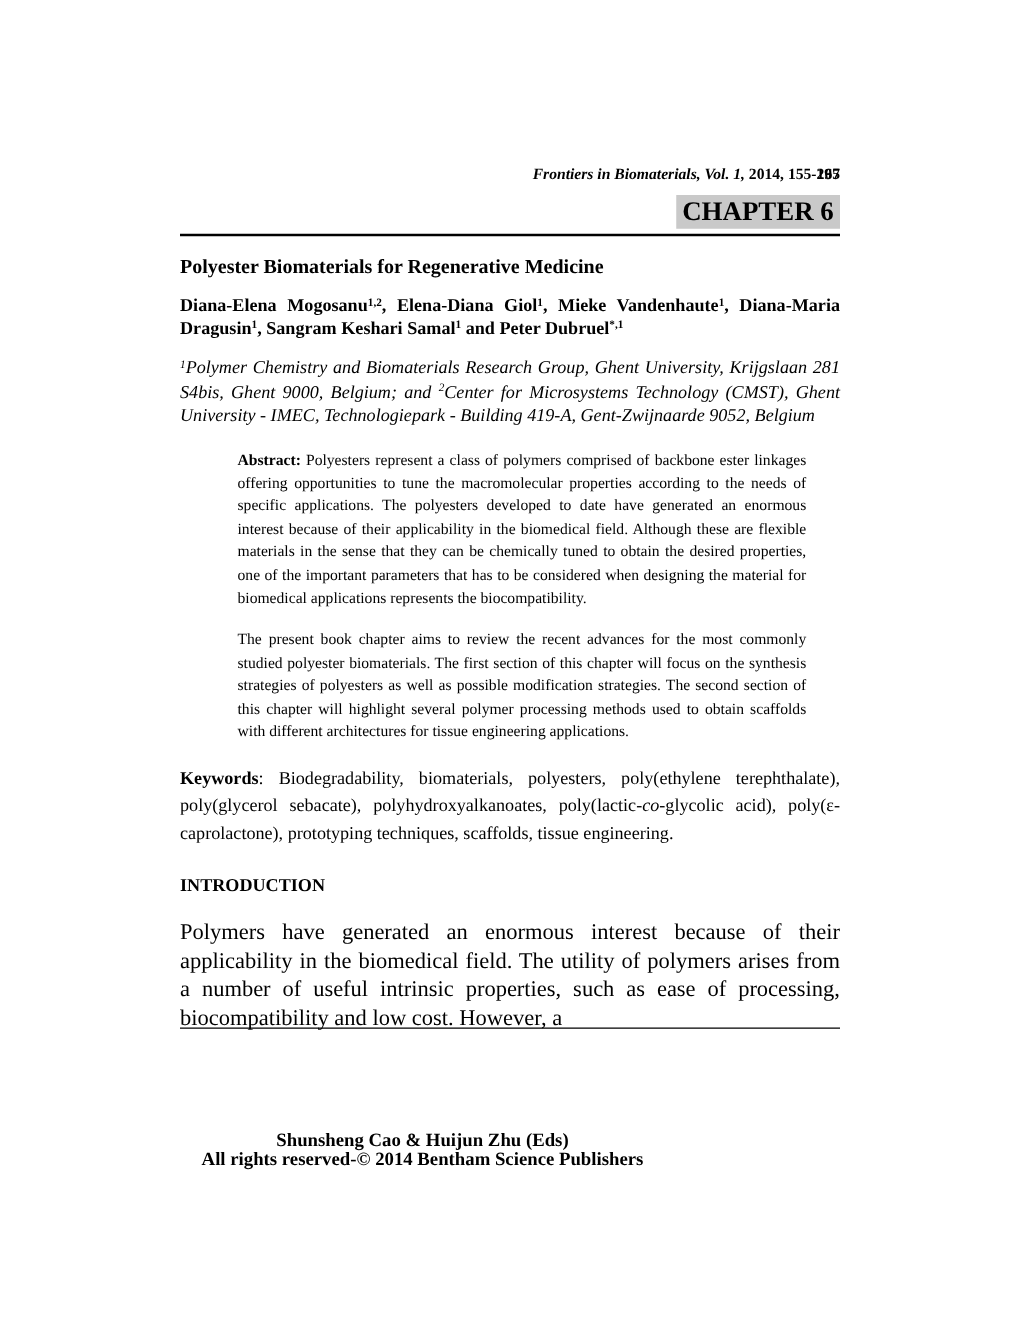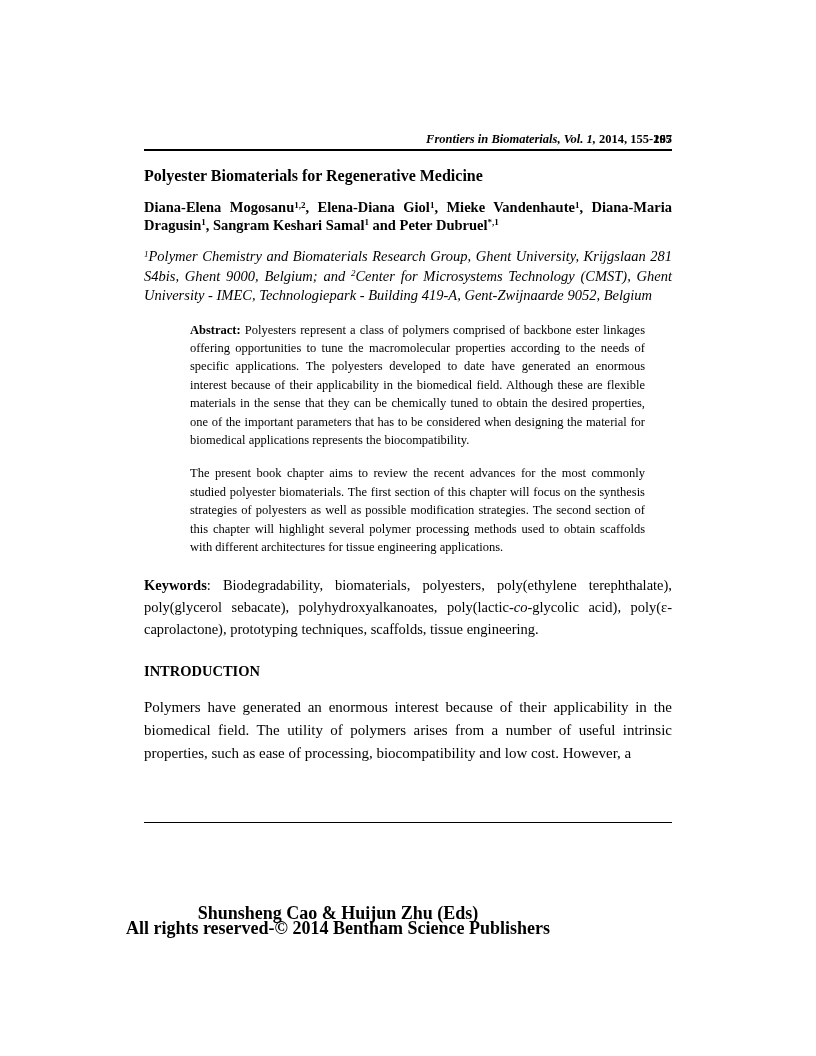--- a/index.html
+++ b/index.html
@@ -90,21 +90,21 @@
     margin:18px 0 0 0;
   }
   
   .section-heading{
     font-size:14.5px;
     font-weight:bold;
     margin:22px 0 0 0;
     line-height:18px;
   }
   .body-para{
-    font-size:15px;
+    font-size:18px;
     line-height:23px;
     text-align:justify;
     margin:16px 0 0 0;
   }
   
   .footnote{
     position:absolute;
     left:144px;top:822px;
     width:528px;
   }
@@ -122,21 +122,21 @@
     margin-top:8px;
     text-align:justify;
   }
   
   .footer-credits{
     position:absolute;
     left:0;top:906px;
     width:676px;
     text-align:center;
     font-weight:bold;
-    font-size:18px;
+    font-size:15px;
     line-height:14.5px;
   }
   
   .seg-b{font-weight:bold;}
   .seg-i{font-style:italic;}
   .seg-sup{
     font-size:0.62em;
     position:relative;
     top:-0.45em;
     line-height:0;
@@ -146,20 +146,23 @@
 <body>
 
 <div class="page">
   <div class="content">
 
     <div class="running-head">
       <span><span class="seg-b seg-i">Frontiers in Biomaterials, Vol. 1, </span><span class="seg-b">2014, 155-197</span></span>
       <span class="pageno">265</span>
     </div>
 
+    <div class="chapter-row">
+      <span class="chapter-badge" style="background-color: rgb(201, 201, 201);">CHAPTER 6</span>
+    </div>
 
     <hr class="top-rule">
 
     <h1 class="article-title">Polyester Biomaterials for Regenerative Medicine</h1>
 
     <p class="authors"><span>Diana-Elena Mogosanu</span><span class="seg-sup">1,2</span><span>, Elena-Diana Giol</span><span class="seg-sup">1</span><span>, Mieke Vandenhaute</span><span class="seg-sup">1</span><span>, Diana-Maria Dragusin</span><span class="seg-sup">1</span><span>, Sangram Keshari Samal</span><span class="seg-sup">1</span><span> and Peter Dubruel</span><span class="seg-sup">*,1</span></p>
 
     <p class="affiliation"><span class="seg-sup">1</span><span>Polymer Chemistry and Biomaterials Research Group, Ghent University, Krijgslaan 281 S4bis, Ghent 9000, Belgium; and </span><span class="seg-sup">2</span><span>Center for Microsystems Technology (CMST), Ghent University - IMEC, Technologiepark - Building 419-A, Gent-Zwijnaarde 9052, Belgium</span></p>
 
     <div class="abstract">

